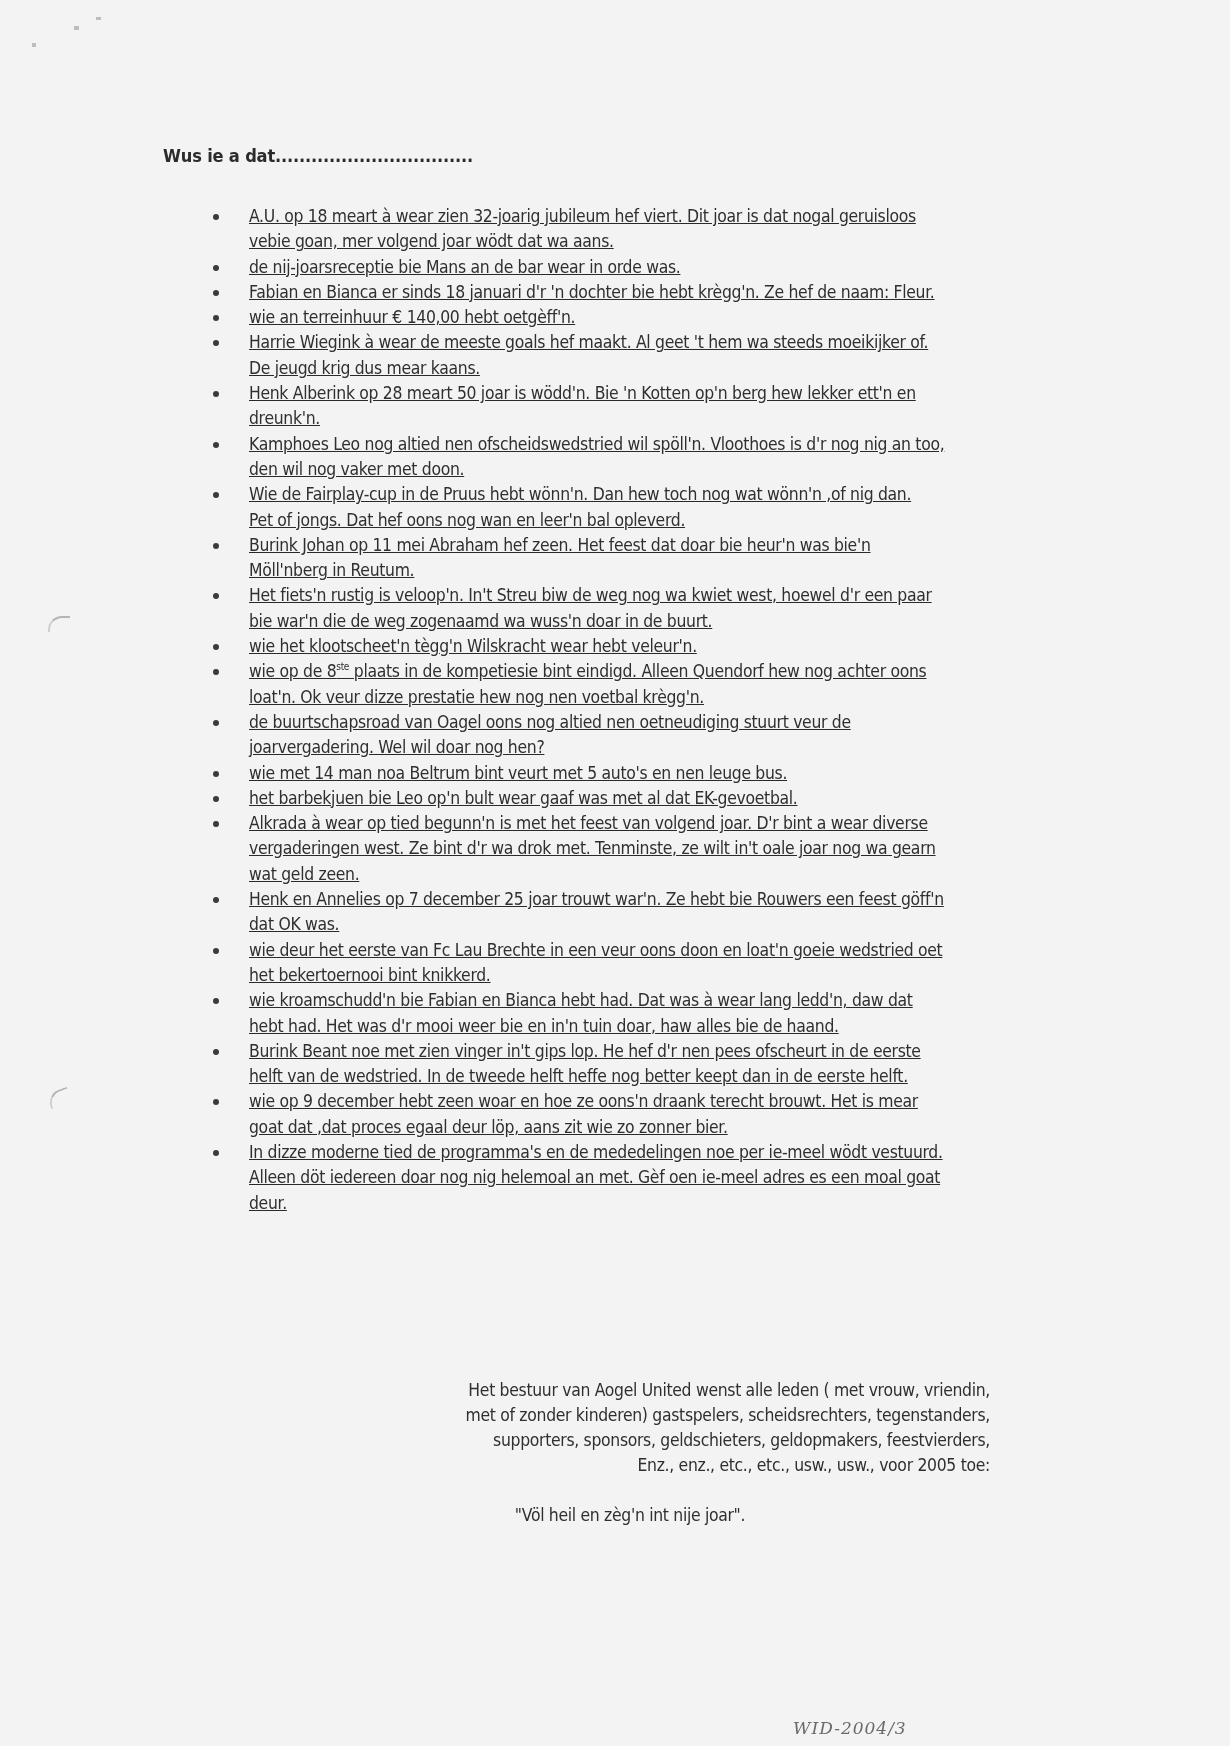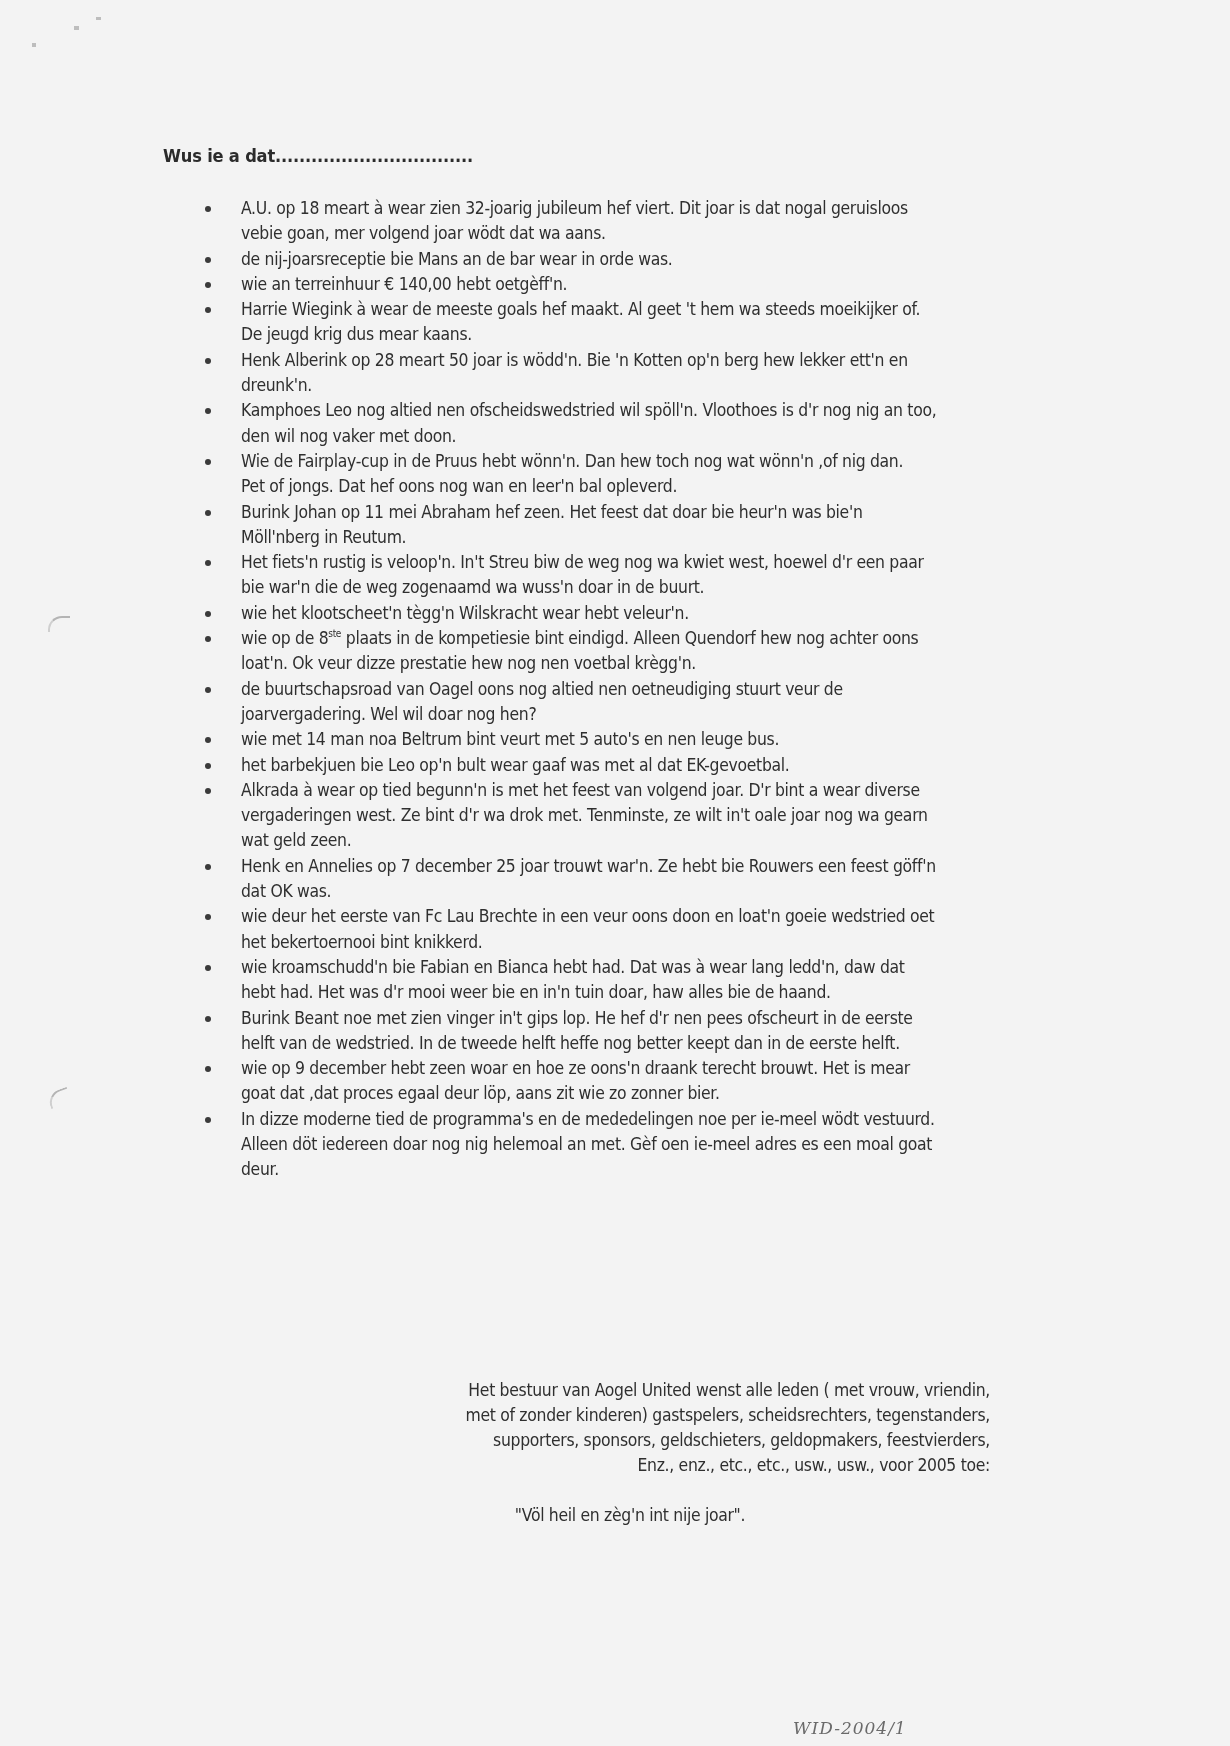--- a/index.html
+++ b/index.html
@@ -35,23 +35,24 @@
       letter-spacing: -0.2px;
       color: #2b2b2b;
       transform: scaleX(0.93);
       transform-origin: left top;
     }
     .items {
       position: absolute;
       left: 163px;
       top: 192px;
       width: 940px;
-      margin: 4px;
+      margin: 12px;
       padding: 0;
       list-style: none;
+      text-decoration: underline;
     }
     .item {
       position: relative;
       padding-left: 74px;
       font-size: 17.4px;
       line-height: 25.3px;
       letter-spacing: -0.35px;
       color: #2f2f2f;
       transform-origin: left top;
     }
@@ -138,20 +139,24 @@
       <li class="item">
         <span class="bullet"></span>
         <span class="text">A.U. op 18 meart à wear zien 32-joarig jubileum hef viert. Dit joar is dat nogal geruisloos<br>vebie goan, mer volgend joar wödt dat wa aans.</span>
       </li>
       <li class="item">
         <span class="bullet"></span>
         <span class="text">de nij-joarsreceptie bie Mans an de bar wear in orde was.</span>
       </li>
       <li class="item">
         <span class="bullet"></span>
+        <span class="text">Fabian en Bianca er sinds 18 januari d'r 'n dochter bie hebt krègg'n. Ze hef de naam: Fleur.</span>
+      </li>
+      <li class="item">
+        <span class="bullet"></span>
         <span class="text">wie an terreinhuur € 140,00 hebt oetgèff'n.</span>
       </li>
       <li class="item">
         <span class="bullet"></span>
         <span class="text">Harrie Wiegink à wear de meeste goals hef maakt. Al geet 't hem wa steeds moeikijker of.<br>De jeugd krig dus mear kaans.</span>
       </li>
       <li class="item">
         <span class="bullet"></span>
         <span class="text">Henk Alberink op 28 meart 50 joar is wödd'n. Bie 'n Kotten op'n berg hew lekker ett'n en<br>dreunk'n.</span>
       </li>
@@ -223,14 +228,14 @@
 
   <div class="closing" id="closing">
       <span class="line">Het bestuur van Aogel United wenst alle leden ( met vrouw, vriendin,</span>
       <span class="line">met of zonder kinderen) gastspelers, scheidsrechters, tegenstanders,</span>
       <span class="line">supporters, sponsors, geldschieters, geldopmakers, feestvierders,</span>
       <span class="line">Enz., enz., etc., etc., usw., usw., voor 2005 toe:</span>
     </div>
 
   <div class="greeting">"Völ heil en zèg'n int nije joar".</div>
 
-  <div class="handwriting">WID-2004/1</div>
+  <div class="handwriting">WID-2004/3</div>
 </div>
 
 </body></html>

